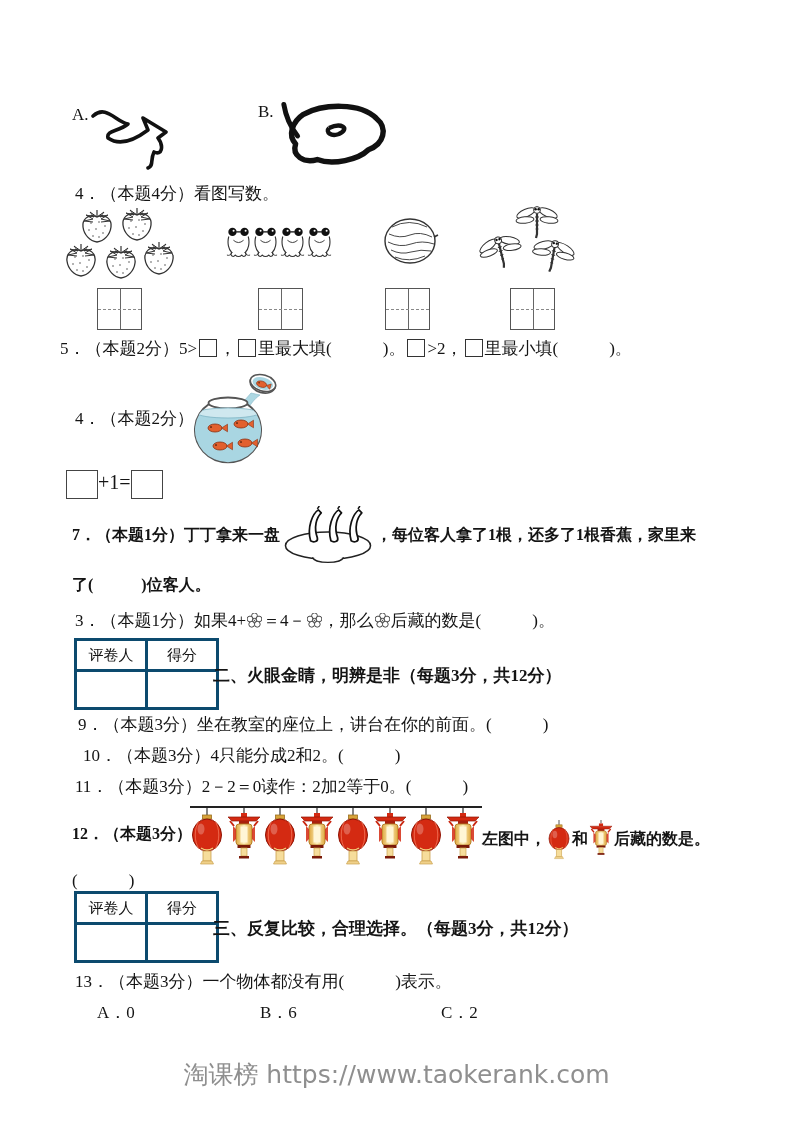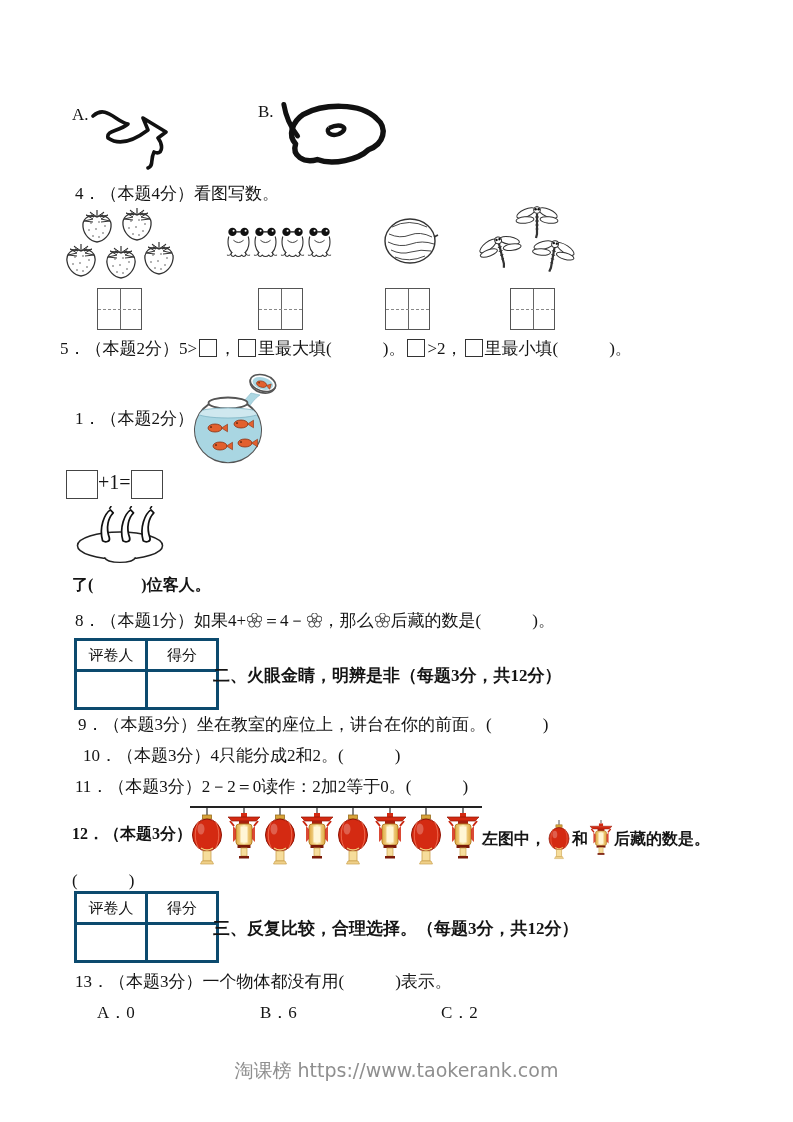--- a/index.html
+++ b/index.html
@@ -43,21 +43,21 @@
   #grp-dragon svg:nth-of-type(3){left:52px;top:34px;transform:rotate(10deg);}
   
   #lantern-row{position:absolute;left:190px;top:806px;width:292px;height:64px;display:flex;gap:2.5px;border-top:2px solid #222;}
   #lantern-row svg{width:34px;height:58px;flex:0 0 auto;}
   .lan-sm{display:inline-block;vertical-align:middle;margin:0 1px;}
   .lan-sm svg{width:24px;height:40px;vertical-align:middle;}
   .flower{display:inline-block;vertical-align:-2px;margin:0 1px;}
   .flower svg{width:15px;height:15px;}
   .inline-row{position:absolute;display:flex;align-items:center;white-space:nowrap;}
   #footer{position:absolute;left:0;top:1058px;width:793px;text-align:center;
-    font-family:"DejaVu Sans","Liberation Sans",sans-serif;font-size:19px;color:#8f8f8f;}
+    font-family:"DejaVu Sans","Liberation Sans",sans-serif;font-size:25px;color:#8f8f8f;}
 </style>
 </head>
 <body>
 
 <div class="t" style="left:72px;top:104px;">A.</div>
 <svg style="position:absolute;left:88px;top:102px;width:100px;height:68px;" viewBox="0 0 100 68">
   <path d="M5,14 C18,2 28,20 40,22 C30,30 18,28 20,36 C34,46 52,34 60,28 L55,16 L78,30 L70,36 C76,44 74,54 66,50 C62,58 66,64 60,66" fill="none" stroke="#111" stroke-width="3.6" stroke-linecap="round" stroke-linejoin="round"></path>
 </svg>
 <div class="t" style="left:258px;top:101px;">B.</div>
 <svg style="position:absolute;left:274px;top:98px;width:118px;height:72px;" viewBox="0 0 120 72">
@@ -238,21 +238,21 @@
     <path d="M21,13 h4 M21,17 h4 M21.3,21 h3.4 M21.6,25 h2.8" stroke="#333" stroke-width="0.9" fill="none"></path>
   </svg>
   </div>
 <div class="wgrid" style="left:97px;top:288px;"></div>
 <div class="wgrid" style="left:258px;top:288px;"></div>
 <div class="wgrid" style="left:385px;top:288px;"></div>
 <div class="wgrid" style="left:510px;top:288px;"></div>
 
 <div class="t" style="left:60px;top:338px;"><span>5．（本题2分）5&gt;</span><span class="sq"></span><span>，</span><span class="sq"></span><span>里最大填(　　　)。</span><span class="sq"></span><span>&gt;2，</span><span class="sq"></span><span>里最小填(　　　)。</span></div>
 
-<div class="t" style="left:75px;top:408px;">1．（本题2分）</div>
+<div class="t" style="left:75px;top:408px;">4．（本题2分）</div>
 <svg style="position:absolute;left:175px;top:366px;width:115px;height:104px;" viewBox="0 0 115 104">
 
   <g transform="translate(88,17) rotate(16)">
     <path d="M-13,0 C-13,13 13,13 13,0" fill="#fff" stroke="#555" stroke-width="1.6"></path>
     <ellipse cx="0" cy="0" rx="13" ry="8" fill="#fff" stroke="#555" stroke-width="1.6"></ellipse>
     <ellipse cx="0" cy="0.5" rx="10.5" ry="6" style="fill:var(--water,#a9d6e2)"></ellipse>
     <g transform="translate(-1,1.5) scale(0.8)">
       <ellipse cx="0" cy="0" rx="6.5" ry="3.8" style="fill:var(--fish,#e2602e)" stroke="#8a2f10" stroke-width="0.8"></ellipse>
       <path d="M6,0 l5.5,-3.5 v7 z" style="fill:var(--fish,#e2602e)" stroke="#8a2f10" stroke-width="0.6"></path>
       <circle cx="-3.5" cy="-0.8" r="0.8" fill="#2b1104"></circle>
@@ -290,34 +290,36 @@
         <ellipse rx="7" ry="4" style="fill:var(--fish,#e2602e)" stroke="#8a2f10" stroke-width="0.8"></ellipse>
         <path d="M6.5,0 l6,-3.8 v7.6 z" style="fill:var(--fish,#e2602e)" stroke="#8a2f10" stroke-width="0.6"></path>
         <circle cx="-4" cy="-0.9" r="0.8" fill="#2b1104"></circle>
       </g>
   </g>
 </svg>
 
 <div class="t" style="left:66px;top:470px;font-size:20px;"><span class="eqbox"></span><span>+1=</span><span class="eqbox"></span></div>
 
 <div class="inline-row bold" style="left:72px;top:505px;height:60px;font-size:16px;">
+  <span>7．（本题1分）丁丁拿来一盘</span>
   <svg style="width:96px;height:58px;flex:0 0 auto;" viewBox="0 0 96 60">
     <ellipse cx="48" cy="41" rx="44" ry="14" fill="#fff" stroke="#222" stroke-width="1.6"></ellipse>
     <path d="M32,53 C34,60 62,60 64,53" fill="#fff" stroke="#222" stroke-width="1.4"></path>
     <g fill="#fff" stroke="#111" stroke-width="1.8" stroke-linejoin="round">
       <path d="M30,36 C26,22 32,8 38,4 l3,3 C36,12 33,22 37,33 C38,37 33,38 30,36 Z"></path>
       <path d="M51,36 C47,22 53,8 59,4 l3,3 C57,12 54,22 58,33 C59,37 54,38 51,36 Z"></path>
       <path d="M72,36 C68,22 74,8 80,4 l3,3 C78,12 75,22 79,33 C80,37 75,38 72,36 Z"></path>
     </g>
     <path d="M37,3 l2,-3 M58,3 l2,-3 M79,3 l2,-3" stroke="#111" stroke-width="1.6" fill="none"></path>
   </svg>
+  <span>，每位客人拿了1根，还多了1根香蕉，家里来</span>
 </div>
 <div class="t bold" style="left:72px;top:575px;">了(　　　)位客人。</div>
 
-<div class="t" style="left:75px;top:610px;"><span>8．（本题1分）如果4+</span><span class="flower"><svg viewBox="0 0 14 14">
+<div class="t" style="left:75px;top:610px;"><span>3．（本题1分）如果4+</span><span class="flower"><svg viewBox="0 0 14 14">
     <g fill="#fff" stroke="#444" stroke-width="0.9">
       <circle cx="7" cy="2.6" r="2.7"></circle>
       <circle cx="11.2" cy="5.6" r="2.7"></circle>
       <circle cx="9.6" cy="10.5" r="2.7"></circle>
       <circle cx="4.4" cy="10.5" r="2.7"></circle>
       <circle cx="2.8" cy="5.6" r="2.7"></circle>
     </g>
     <circle cx="7" cy="6.8" r="1.8" fill="#fff" stroke="#444" stroke-width="0.9"></circle>
     <circle cx="7" cy="6.8" r="0.6" fill="#444"></circle>
   </svg></span><span>＝4－</span><span class="flower"><svg viewBox="0 0 14 14">

